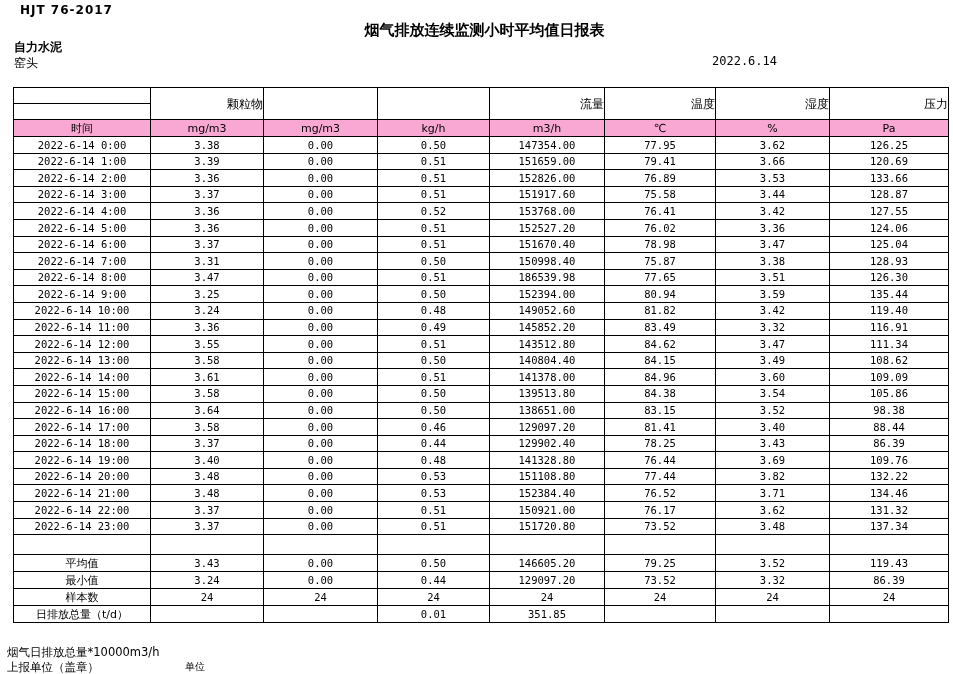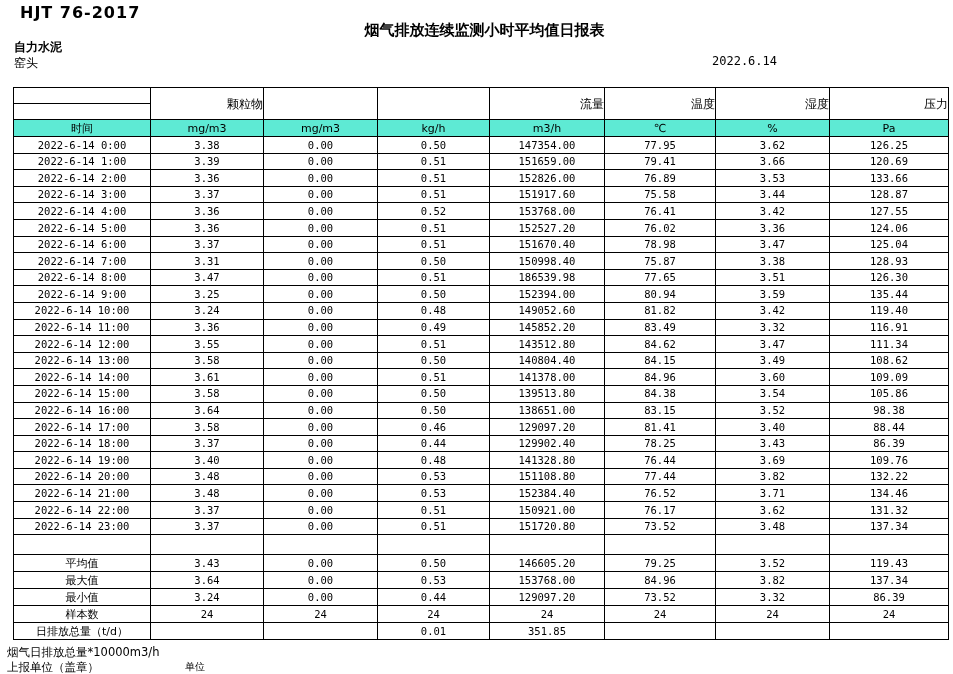--- a/index.html
+++ b/index.html
@@ -5,21 +5,21 @@
   html, body { margin: 0; padding: 0; }
   body {
     width: 953px; height: 674px;
     background: #ffffff;
     position: relative;
     font-family: "DejaVu Sans", "Liberation Sans", sans-serif;
     color: #000;
     overflow: hidden;
   }
   .abs { position: absolute; white-space: nowrap; }
-  .std-label   { left: 20px;  top: 3px;  font-size: 16px; font-weight: bold; letter-spacing: 1px; }
+  .std-label   { left: 20px;  top: 3px;  font-size: 12px; font-weight: bold; letter-spacing: 1px; }
   .page-title  { left: 16px; right: 0; top: 21px; text-align: center; font-size: 15px; font-weight: bold; }
   .company     { left: 14px;  top: 39px; font-size: 12px; font-weight: bold; }
   .location    { left: 14px;  top: 55px; font-size: 12px; font-weight: normal; }
   .report-date { left: 712px; top: 54px; font-size: 12px; font-family: "DejaVu Sans Mono", monospace; }
 
   table.report {
     position: absolute; left: 13px; top: 87px;
     width: 935px;
     border-collapse: collapse;
     table-layout: fixed;
@@ -31,21 +31,21 @@
     padding: 0;
     overflow: hidden;
     white-space: nowrap;
     font-size: 11px;
     line-height: 1;
   }
   tr.hrow-groups td { height: 30px; font-size: 12px; text-align: right; }
   td.split-cell { padding: 0; vertical-align: top; }
   td.split-cell .split-top { height: 15px; border-bottom: 1px solid #000; }
   td.split-cell .split-bottom { height: 15px; }
-  tr.hrow-units td { height: 16px; background: #5eead4; font-size: 11px; }
+  tr.hrow-units td { height: 16px; background: #f9a8d4; font-size: 11px; }
   tr.data-row td {
     height: 15.6px;
     font-family: "DejaVu Sans Mono", monospace;
     font-size: 10.5px;
   }
   tr.spacer-row td { height: 19px; }
   tr.summary-row td {
     height: 16px;
     font-family: "DejaVu Sans Mono", monospace;
     font-size: 10.5px;
@@ -358,30 +358,20 @@
         <td class="label-cell">平均值</td>
         <td>3.43</td>
         <td>0.00</td>
         <td>0.50</td>
         <td>146605.20</td>
         <td>79.25</td>
         <td>3.52</td>
         <td>119.43</td>
       </tr>
       <tr class="summary-row">
-        <td class="label-cell">最大值</td>
-        <td>3.64</td>
-        <td>0.00</td>
-        <td>0.53</td>
-        <td>153768.00</td>
-        <td>84.96</td>
-        <td>3.82</td>
-        <td>137.34</td>
-      </tr>
-      <tr class="summary-row">
         <td class="label-cell">最小值</td>
         <td>3.24</td>
         <td>0.00</td>
         <td>0.44</td>
         <td>129097.20</td>
         <td>73.52</td>
         <td>3.32</td>
         <td>86.39</td>
       </tr>
       <tr class="summary-row">

